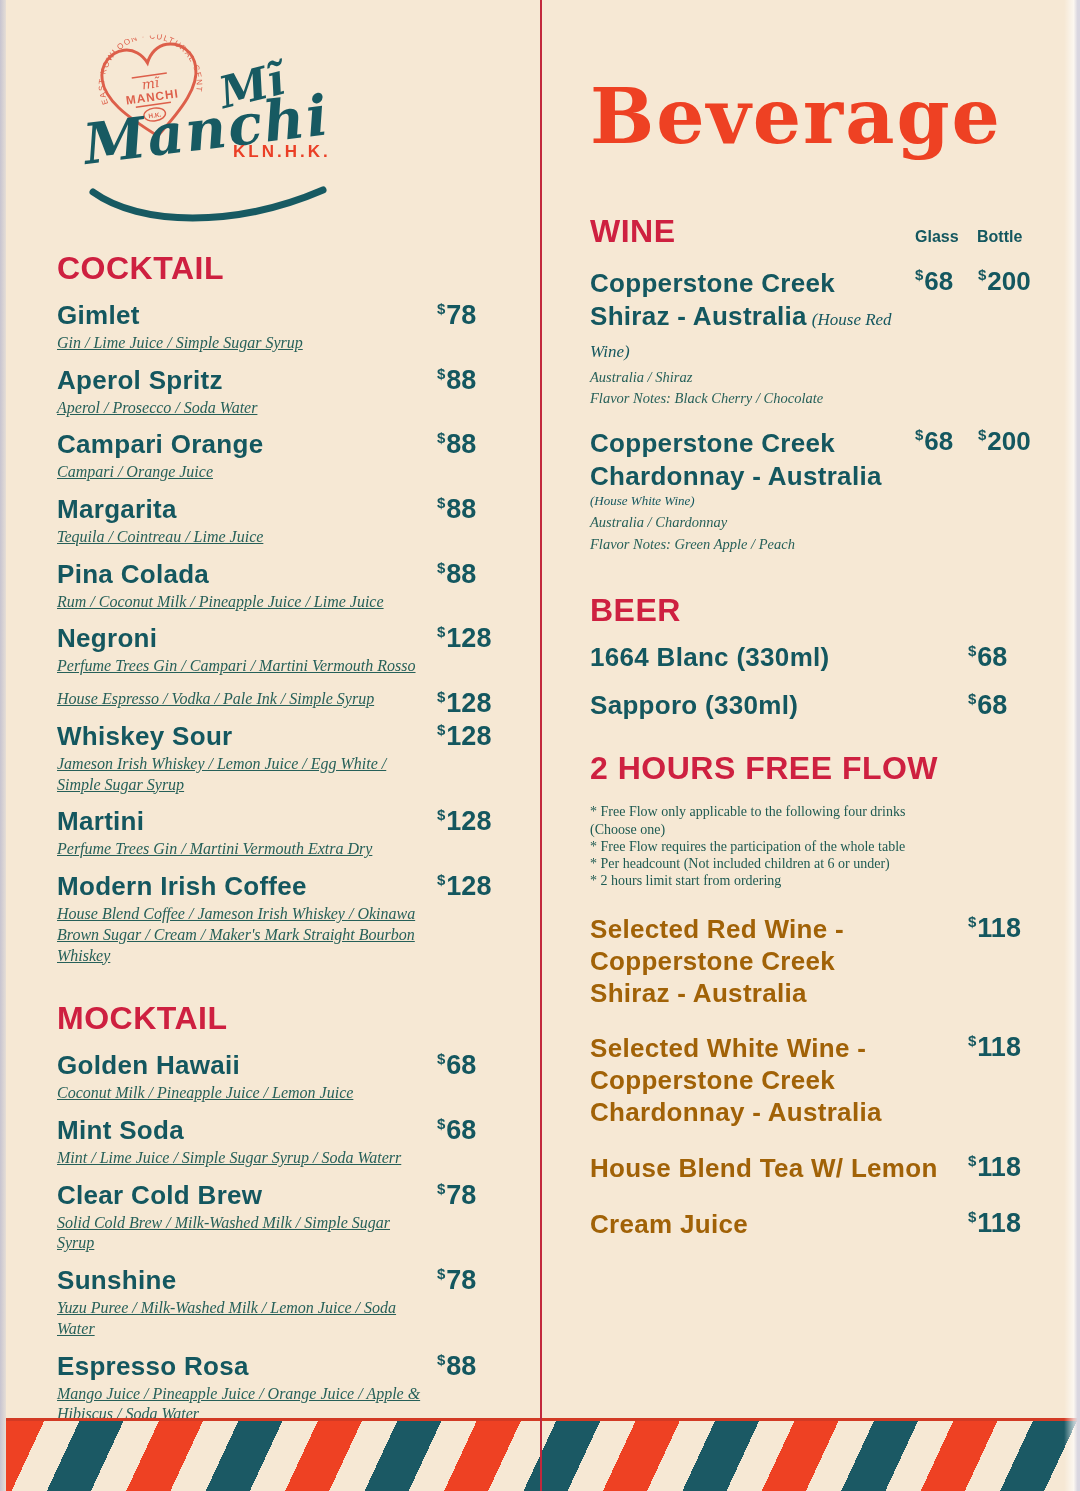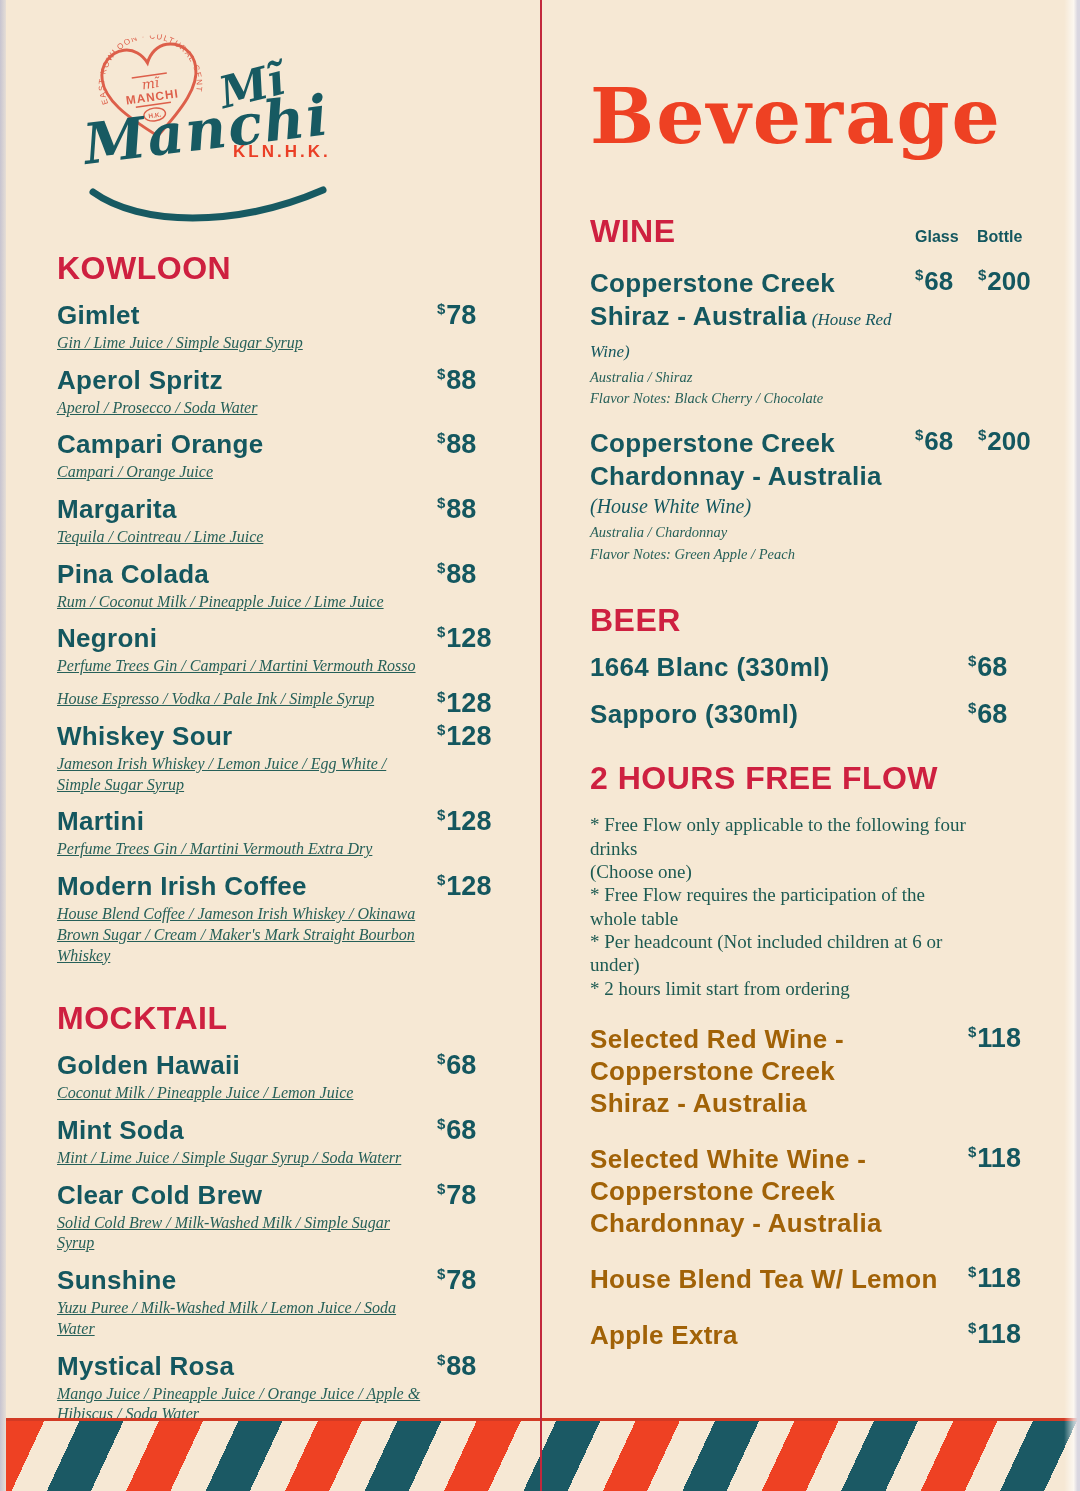--- a/index.html
+++ b/index.html
@@ -56,35 +56,35 @@
   .wine-head{position:relative;margin-top:52px;}
   .wine-head .sec-head{margin-bottom:0;display:inline-block;}
   .collabel{position:absolute;bottom:4px;font-size:16px;font-weight:bold;color:#14575f;}
   .collabel.glass{left:325px;}
   .collabel.bottle{left:387px;}
 
   .wine-item{position:relative;margin-top:17px;}
   .wine-name{font-size:26px;font-weight:bold;color:#14575f;line-height:1.25;letter-spacing:.3px;max-width:320px;}
   .wine-tag{font-family:"Liberation Serif",serif;font-style:italic;font-weight:normal;
     font-size:17px;letter-spacing:0;margin-left:5px;}
-  .wine-tagline{font-family:"Liberation Serif",serif;font-style:italic;font-size:20px;
+  .wine-tagline{font-family:"Liberation Serif",serif;font-style:italic;font-size:13px;
     color:#14575f;line-height:1.4;}
   .wine-desc{font-family:"Liberation Serif",serif;font-style:italic;font-size:14.5px;
     color:#266059;line-height:1.5;margin-top:2px;}
   .wine-item .price{font-size:26px;}
   .wine-item .price.pg{left:325px;}
   .wine-item .price.pb{left:388px;}
 
   .beer-head{margin-top:36px;}
   .simple-item{position:relative;margin-bottom:18px;}
   .simple-item .item-name{font-size:26px;}
   .simple-item .price{left:378px;}
 
   .ff-head{margin-top:30px;margin-bottom:0;}
-  .ff-notes{font-family:"Liberation Serif",serif;font-size:19px;color:#1d5a52;
+  .ff-notes{font-family:"Liberation Serif",serif;font-size:14px;color:#1d5a52;
     line-height:1.23;margin-top:16px;}
   .ff-note{white-space:pre-line;}
   .ff-item{position:relative;margin-top:24px;}
   .ff-item .ff-line{display:block;font-size:26px;font-weight:bold;color:#a16207;line-height:1.23;letter-spacing:.3px;}
   .ff-item .price{left:378px;}
 </style>
 </head>
 <body>
 
 <div>
@@ -107,21 +107,21 @@
       </svg>
       <span class="logo-mi">Mĩ</span>
       <span class="logo-manchi">Manchi</span>
       <svg class="logo-swash" width="250" height="46" viewBox="0 0 250 46">
         <path d="M8,8 C55,42 150,44 238,6" fill="none" stroke="#175a62" stroke-width="7" stroke-linecap="round"></path>
       </svg>
       <span class="logo-loc">KLN.H.K.</span>
     </div>
 
     <div class="section">
-      <h2 class="sec-head">KOWLOON</h2>
+      <h2 class="sec-head">COCKTAIL</h2>
 
       <div class="item">
         <div class="item-name">Gimlet</div>
         <div class="item-desc">Gin / Lime Juice / Simple Sugar Syrup</div>
         <div class="price"><span class="cur">$</span><span>78</span></div>
       </div>
       <div class="item">
         <div class="item-name">Aperol Spritz</div>
         <div class="item-desc">Aperol / Prosecco / Soda Water</div>
         <div class="price"><span class="cur">$</span><span>88</span></div>
@@ -184,21 +184,21 @@
         <div class="item-name">Clear Cold Brew</div>
         <div class="item-desc">Solid Cold Brew / Milk-Washed Milk / Simple Sugar Syrup</div>
         <div class="price"><span class="cur">$</span><span>78</span></div>
       </div>
       <div class="item">
         <div class="item-name">Sunshine</div>
         <div class="item-desc">Yuzu Puree / Milk-Washed Milk / Lemon Juice / Soda Water</div>
         <div class="price"><span class="cur">$</span><span>78</span></div>
       </div>
       <div class="item">
-        <div class="item-name">Mystical Rosa</div>
+        <div class="item-name">Espresso Rosa</div>
         <div class="item-desc">Mango Juice / Pineapple Juice / Orange Juice / Apple &amp; Hibiscus / Soda Water</div>
         <div class="price"><span class="cur">$</span><span>88</span></div>
       </div>
     </div>
   </div>
 
   <div class="col-right">
 
     <h1 class="bev-title">Beverage</h1>
 
@@ -269,21 +269,21 @@
       <span class="ff-line">Chardonnay - Australia</span>
       <div class="price"><span class="cur">$</span><span>118</span></div>
     </div>
 
     <div class="ff-item">
       <span class="ff-line">House Blend Tea W/ Lemon</span>
       <div class="price"><span class="cur">$</span><span>118</span></div>
     </div>
 
     <div class="ff-item">
-      <span class="ff-line">Apple Extra</span>
+      <span class="ff-line">Cream Juice</span>
       <div class="price"><span class="cur">$</span><span>118</span></div>
     </div>
 
   </div>
 
   <div class="stripes"></div>
   <div class="divider"></div>
   <div class="edge-left"></div>
   <div class="edge-right"></div>
 </div>

